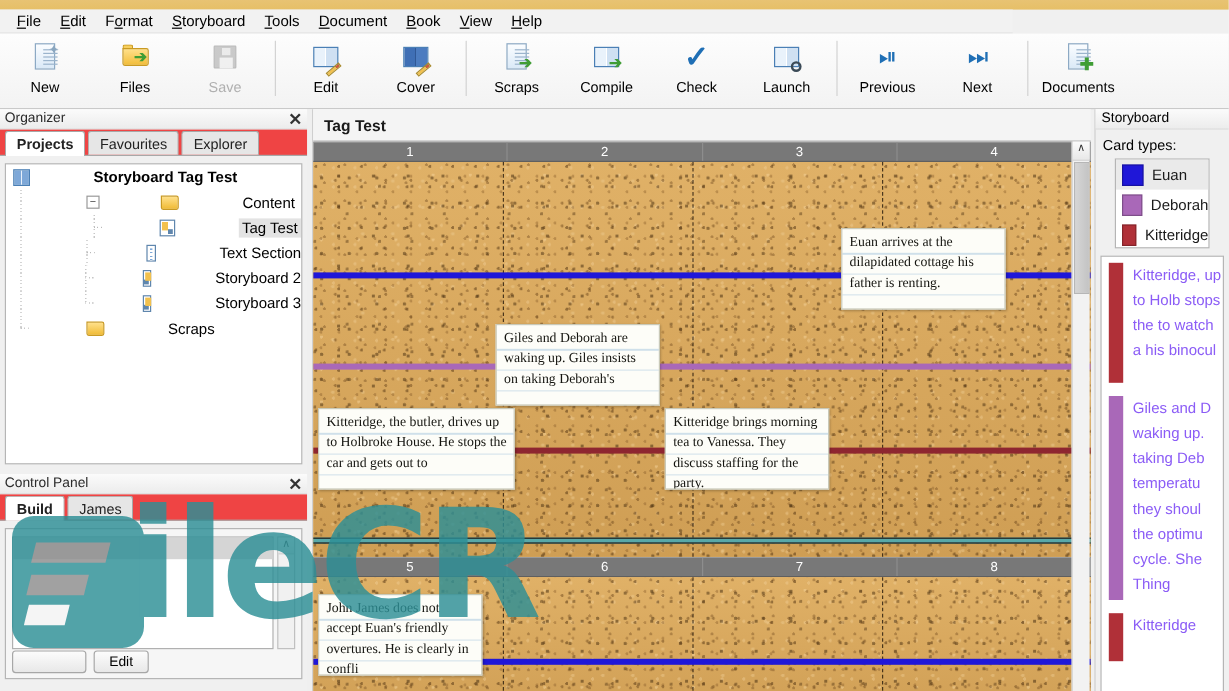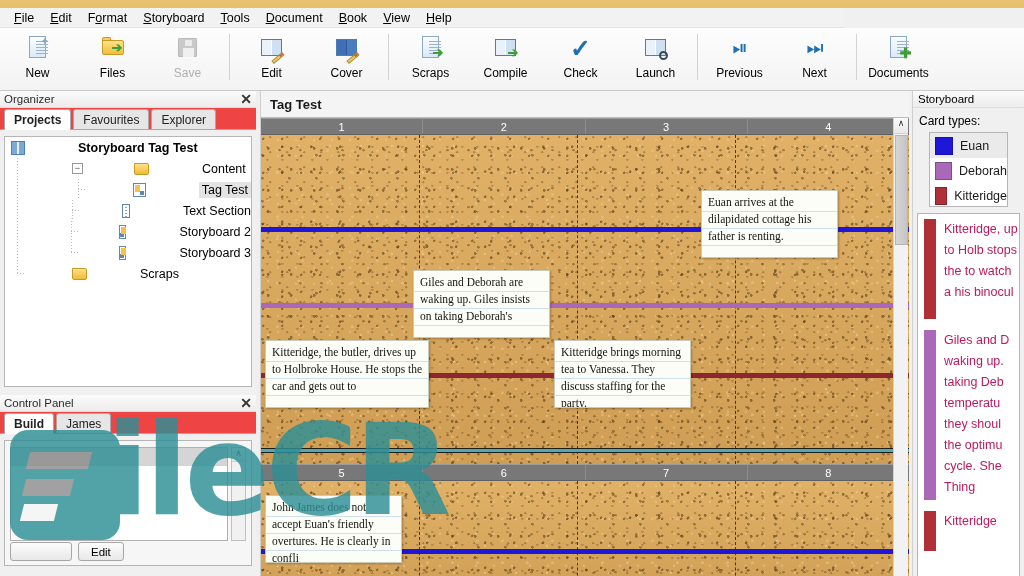--- a/index.html
+++ b/index.html
@@ -233,21 +233,21 @@
   .rlabel{ padding:6px 0 4px 6px; font-size:12px; }
   .typebox{ margin:0 16px; background:#fff; border:1px solid #b5b5b5; height:75px; overflow:hidden; }
   .typerow{ display:flex; align-items:center; height:25px; padding-left:5px; }
   .typerow.sel{ background:#eaeaea; }
   .swatch{ width:18px; height:18px; margin-right:7px; border:1px solid rgba(0,0,0,.25); }
   .typename{ font-size:12.5px; color:#1a1a1a; white-space:nowrap; }
   .cardlist{ margin:6px 4px 0 4px; background:#fff; border:1px solid #b5b5b5;
              height:370px; overflow:hidden; position:relative; }
   .clitem{ display:flex; padding:5px 0 6px 6px; }
   .clbar{ width:12px; flex:0 0 12px; }
-  .cltext{ margin-left:8px; font-size:12.5px; line-height:21px; color:#be185d;
+  .cltext{ margin-left:8px; font-size:12.5px; line-height:21px; color:#8b5cf6;
            white-space:nowrap; overflow:hidden; }
 
   
   .vscroll{ position:absolute; right:0; top:27px; width:15px; height:458px;
             background:#f2f2f2; border-left:1px solid #d2d2d2; }
   .vscroll .sarrow{ height:16px; text-align:center; font-size:9px; color:#333;
                     background:linear-gradient(to bottom,#fbfbfb,#e8e8e8); border-bottom:1px solid #d2d2d2; }
   .vscroll .sthumb{ position:absolute; left:1px; top:17px; width:13px; height:110px;
                     background:linear-gradient(to right,#d6d6d6,#c4c4c4); border:1px solid #b6b6b6; }
 

